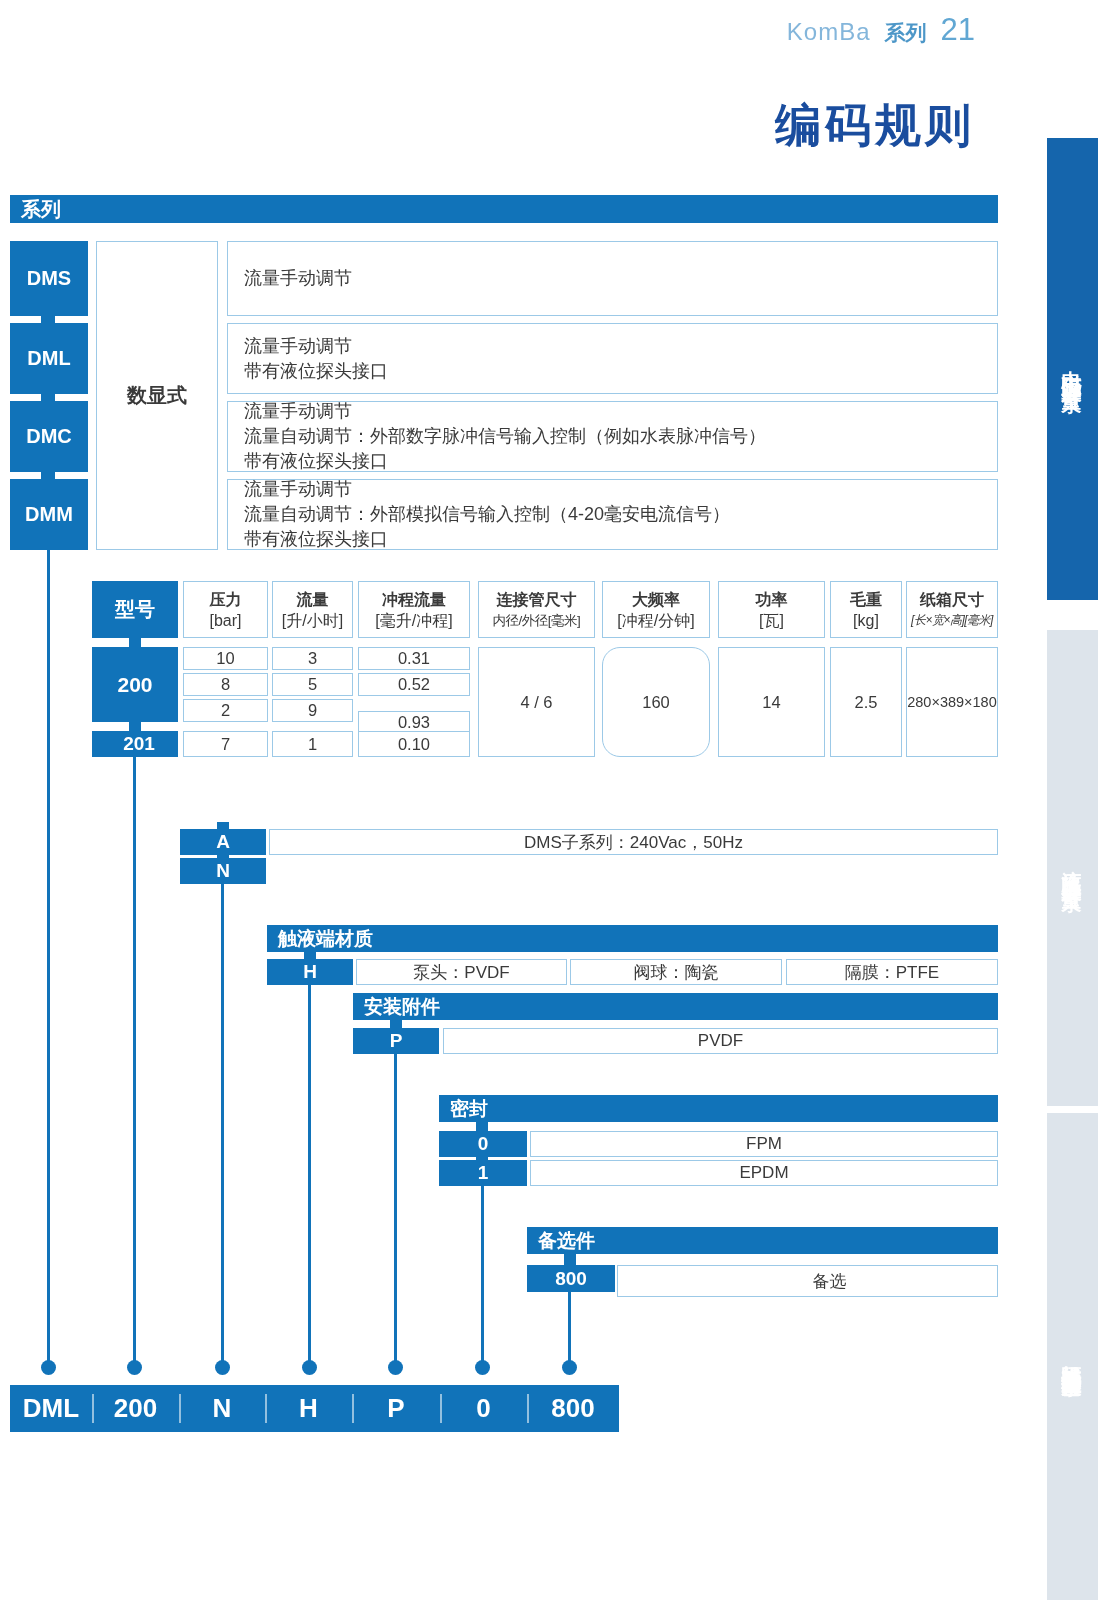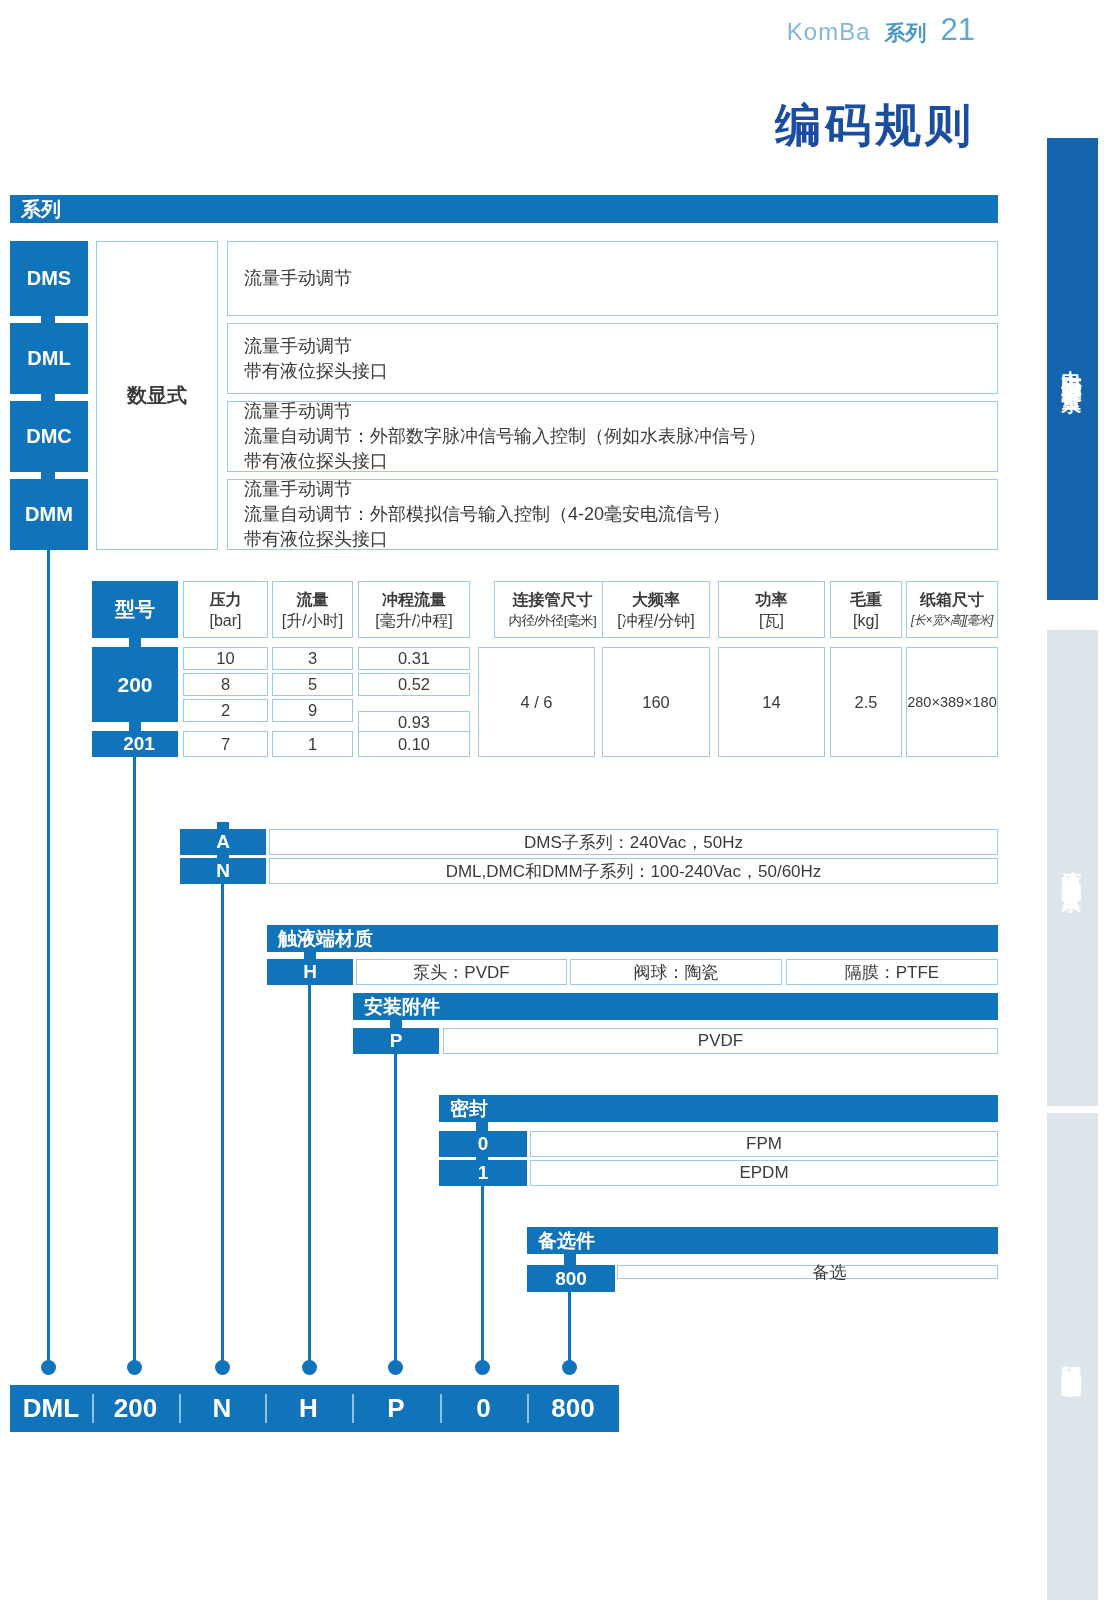--- a/index.html
+++ b/index.html
@@ -103,21 +103,21 @@
     <div class="unit">[bar]</div>
   </div>
   <div class="abs vbox th" style="left:272px;top:581px;width:81px;height:57px;">
     <div>流量</div>
     <div class="unit">[升/小时]</div>
   </div>
   <div class="abs vbox th" style="left:358px;top:581px;width:112px;height:57px;">
     <div>冲程流量</div>
     <div class="unit">[毫升/冲程]</div>
   </div>
-  <div class="abs vbox th" style="left:478px;top:581px;width:117px;height:57px;margin-left:16px;">
+  <div class="abs vbox th" style="left:478px;top:581px;width:117px;height:57px;">
     <div>连接管尺寸</div>
     <div class="unit u-sm">内径/外径[毫米]</div>
   </div>
   <div class="abs vbox th" style="left:602px;top:581px;width:108px;height:57px;">
     <div>大频率</div>
     <div class="unit">[冲程/分钟]</div>
   </div>
   <div class="abs vbox th" style="left:718px;top:581px;width:107px;height:57px;">
     <div>功率</div>
     <div class="unit">[瓦]</div>
@@ -144,31 +144,30 @@
   <div class="abs vbox cell" style="left:358px;top:673px;width:112px;height:23px;">0.52</div>
   <div class="abs vbox cell" style="left:183px;top:699px;width:85px;height:23px;">2</div>
   <div class="abs vbox cell" style="left:272px;top:699px;width:81px;height:23px;">9</div>
   <div class="abs vbox cell" style="left:358px;top:699px;width:112px;height:23px;margin-top:12px;">0.93</div>
 
   <div class="abs vbox cell" style="left:183px;top:731px;width:85px;height:26px;">7</div>
   <div class="abs vbox cell" style="left:272px;top:731px;width:81px;height:26px;">1</div>
   <div class="abs vbox cell" style="left:358px;top:731px;width:112px;height:26px;">0.10</div>
 
   <div class="abs vbox cell" style="left:478px;top:647px;width:117px;height:110px;">4 / 6</div>
-  <div class="abs vbox cell" style="left:602px;top:647px;width:108px;height:110px;">160</div>
+  <div class="abs vbox cell" style="left:602px;top:647px;width:108px;height:110px;border-radius:18px;">160</div>
   <div class="abs vbox cell" style="left:718px;top:647px;width:107px;height:110px;">14</div>
   <div class="abs vbox cell" style="left:830px;top:647px;width:72px;height:110px;">2.5</div>
   <div class="abs vbox cell" style="left:906px;top:647px;width:92px;height:110px;font-size:14.5px;">280×389×180</div>
 
   <div class="abs notch" style="left:217px;top:822px;width:12px;height:7px;"></div>
   <div class="abs code" style="left:180px;top:829px;width:86px;height:26px;font-size:19px;">A</div>
   <div class="abs vbox" style="left:269px;top:829px;width:729px;height:26px;">DMS子系列：240Vac，50Hz</div>
   <div class="abs notch" style="left:217px;top:855px;width:12px;height:3px;"></div>
   <div class="abs code" style="left:180px;top:858px;width:86px;height:26px;font-size:19px;">N</div>
-  <div class="abs vbox" style="left:269px;top:858px;width:729px;height:26px;">DML,DMC和DMM子系列：100-240Vac，50/60Hz</div>
 
   <div class="abs bar" style="left:267px;top:925px;width:731px;height:27px;">触液端材质</div>
   <div class="abs notch" style="left:304px;top:952px;width:12px;height:7px;"></div>
   <div class="abs code" style="left:267px;top:959px;width:86px;height:26px;font-size:19px;">H</div>
   <div class="abs vbox" style="left:356px;top:959px;width:211px;height:26px;">泵头：PVDF</div>
   <div class="abs vbox" style="left:570px;top:959px;width:212px;height:26px;">阀球：陶瓷</div>
   <div class="abs vbox" style="left:786px;top:959px;width:212px;height:26px;">隔膜：PTFE</div>
 
   <div class="abs bar" style="left:353px;top:993px;width:645px;height:27px;">安装附件</div>
   <div class="abs notch" style="left:390px;top:1020px;width:12px;height:8px;"></div>
@@ -179,21 +178,21 @@
   <div class="abs notch" style="left:476px;top:1122px;width:12px;height:9px;"></div>
   <div class="abs code" style="left:439px;top:1131px;width:88px;height:26px;font-size:19px;">0</div>
   <div class="abs vbox" style="left:530px;top:1131px;width:468px;height:26px;">FPM</div>
   <div class="abs notch" style="left:476px;top:1157px;width:12px;height:3px;"></div>
   <div class="abs code" style="left:439px;top:1160px;width:88px;height:26px;font-size:19px;">1</div>
   <div class="abs vbox" style="left:530px;top:1160px;width:468px;height:26px;">EPDM</div>
 
   <div class="abs bar" style="left:527px;top:1227px;width:471px;height:27px;">备选件</div>
   <div class="abs notch" style="left:564px;top:1254px;width:12px;height:11px;"></div>
   <div class="abs code" style="left:527px;top:1265px;width:88px;height:27px;font-size:19px;">800</div>
-  <div class="abs vbox" style="left:617px;top:1265px;width:381px;height:14px;padding-left:44px;">备选</div>
+  <div class="abs vbox" style="left:617px;top:1265px;width:381px;height:32px;padding-left:44px;">备选</div>
 
   <div class="abs trunk" style="left:47px;top:550px;height:812px;"></div>
   <div class="abs trunk" style="left:133px;top:757px;height:605px;"></div>
   <div class="abs trunk" style="left:221px;top:884px;height:478px;"></div>
   <div class="abs trunk" style="left:308px;top:985px;height:377px;"></div>
   <div class="abs trunk" style="left:394px;top:1054px;height:308px;"></div>
   <div class="abs trunk" style="left:481px;top:1186px;height:176px;"></div>
   <div class="abs trunk" style="left:568px;top:1292px;height:70px;"></div>
 
   <div class="abs dot" style="left:41px;top:1360px;"></div>

